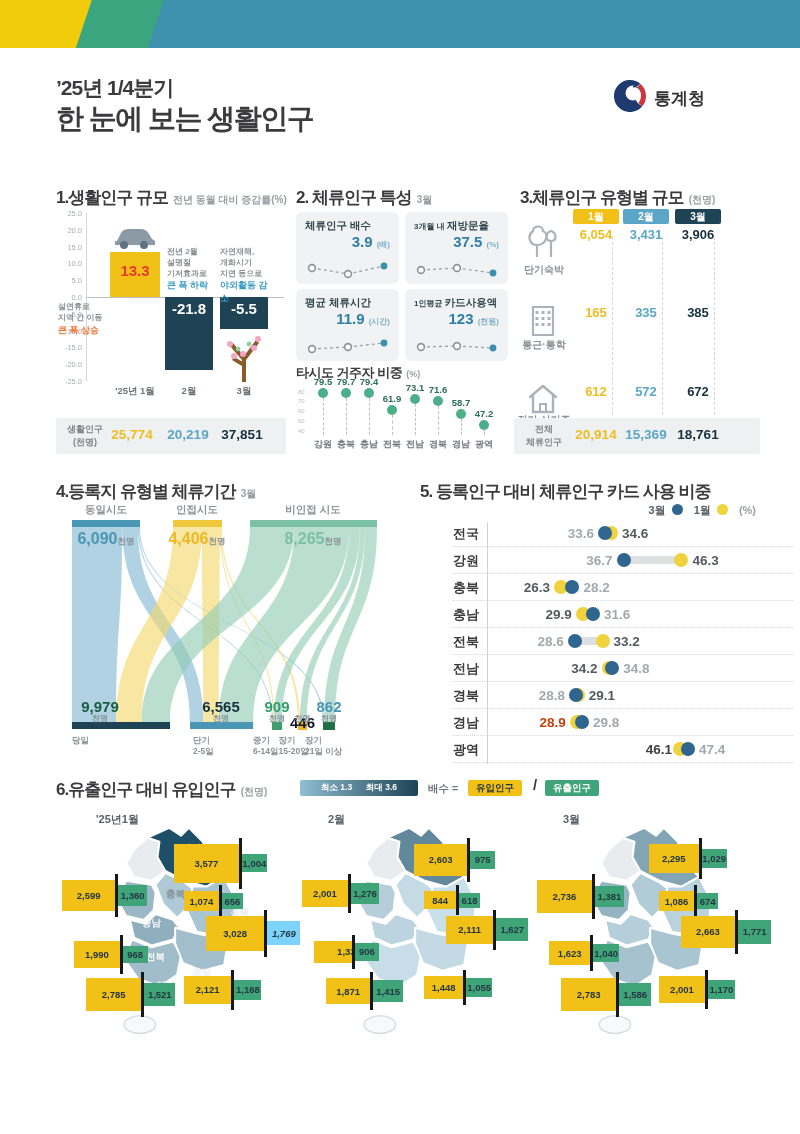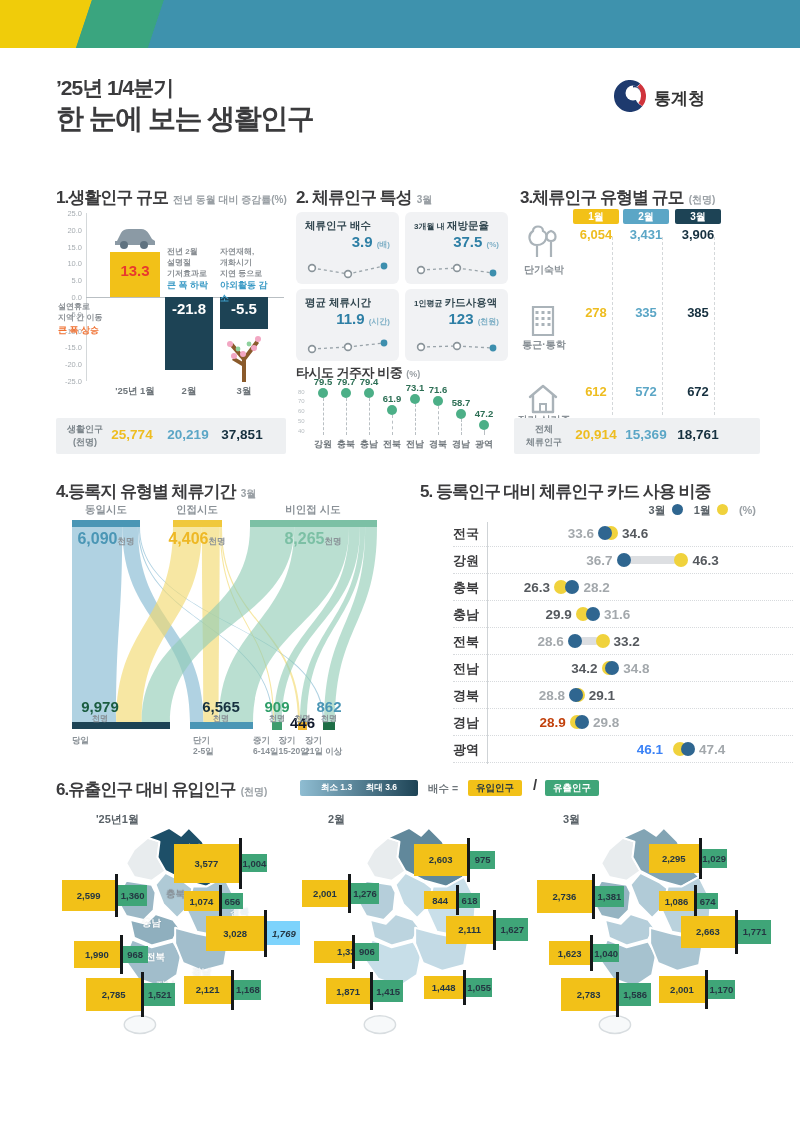--- a/index.html
+++ b/index.html
@@ -267,21 +267,21 @@
         <rect x="16.5" y="10" width="3" height="3" fill="#aab3b9"></rect>
         <rect x="22.5" y="10" width="3" height="3" fill="#aab3b9"></rect>
         <rect x="10.5" y="16" width="3" height="3" fill="#aab3b9"></rect>
         <rect x="16.5" y="16" width="3" height="3" fill="#aab3b9"></rect>
         <rect x="22.5" y="16" width="3" height="3" fill="#aab3b9"></rect>
         <rect x="10.5" y="22" width="3" height="3" fill="#aab3b9"></rect>
         <rect x="16.5" y="22" width="3" height="3" fill="#aab3b9"></rect>
         <rect x="22.5" y="22" width="3" height="3" fill="#aab3b9"></rect>
       </svg>
       <div class="s3lab" style="left: -4px; top: 153px;">통근·통학</div>
-      <div class="s3val" style="left: 46px; top: 120px; color: rgb(238, 189, 32);">278</div>
+      <div class="s3val" style="left: 46px; top: 120px; color: rgb(238, 189, 32);">165</div>
       <div class="s3val" style="left: 96px; top: 120px; color: rgb(91, 166, 198);">335</div>
       <div class="s3val" style="left: 148px; top: 120px; color: rgb(22, 48, 63);">385</div>
       <svg width="38" height="38" viewBox="0 0 36 38" style="position: absolute; left: 4px; top: 195px;">
         <path d="M5,17 L18,6 L31,17 M8,15 L8,32 L28,32 L28,15" fill="none" stroke="#aab3b9" stroke-width="2.4" stroke-linecap="round" stroke-linejoin="round"></path>
         <path d="M15,32 L15,24 L21,24 L21,32" fill="none" stroke="#aab3b9" stroke-width="2"></path>
       </svg>
       <div class="s3lab" style="left: -4px; top: 228px;">장기 실거주</div>
       <div class="s3val" style="left: 46px; top: 199px; color: rgb(238, 189, 32);">612</div>
       <div class="s3val" style="left: 96px; top: 199px; color: rgb(91, 166, 198);">572</div>
       <div class="s3val" style="left: 148px; top: 199px; color: rgb(22, 48, 63);">672</div>
@@ -428,21 +428,21 @@
         <div class="db-label">경남</div>
         <div class="db-dot" style="left: 116.652px; background: rgb(240, 210, 60);"></div>
         <div class="db-dot" style="left: 122.07px; background: rgb(47, 102, 144);"></div>
         <div class="db-num" style="right: 227.348px; color: #c2410c;">28.9</div>
         <div class="db-num" style="left: 140.07px; color: rgb(163, 168, 172);">29.8</div>
       </div>
       <div class="db-row" style="top: 216px;">
         <div class="db-label">광역</div>
         <div class="db-dot" style="left: 220.196px; background: rgb(240, 210, 60);"></div>
         <div class="db-dot" style="left: 228.022px; background: rgb(47, 102, 144);"></div>
-        <div class="db-num" style="right: 130px; color: #3b82f6;">46.1</div>
+        <div class="db-num" style="right: 121px; color: #404040;">46.1</div>
         <div class="db-num" style="left: 246.022px; color: rgb(163, 168, 172);">47.4</div>
       </div>
     </div>
 
   <div class="abs" style="left:56px; top:778px; display:flex; align-items:baseline">
     <span class="sec-title">6.유출인구 대비 유입인구</span>
     <span class="sec-sub">(천명)</span>
   </div>
   <div class="grad-chip" style="left:300px; top:780px; width:118px">
     <span>최소 1.3</span>

